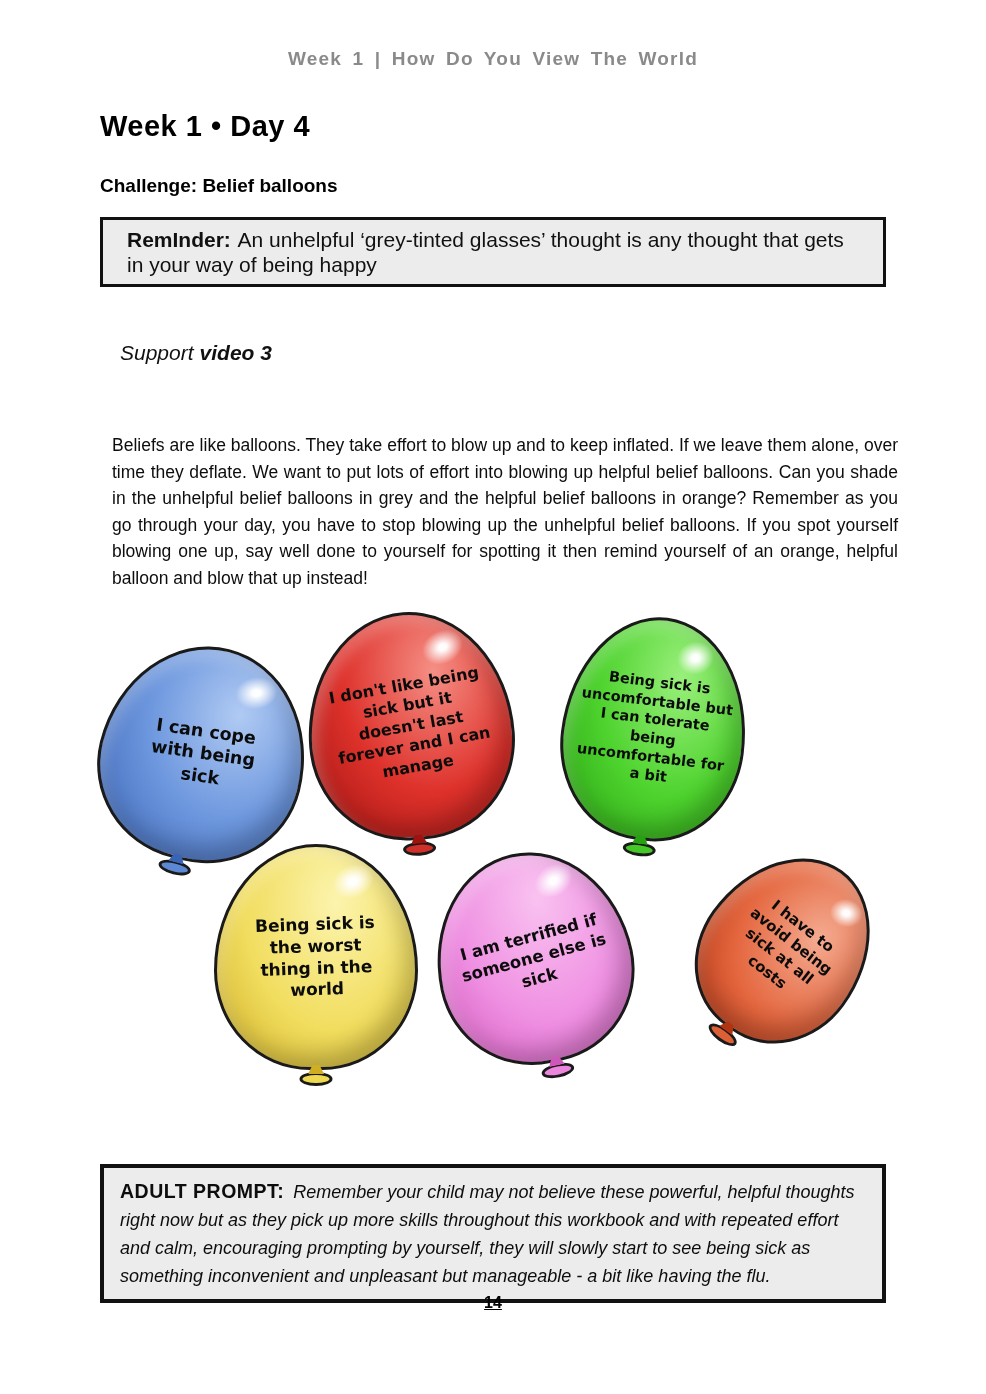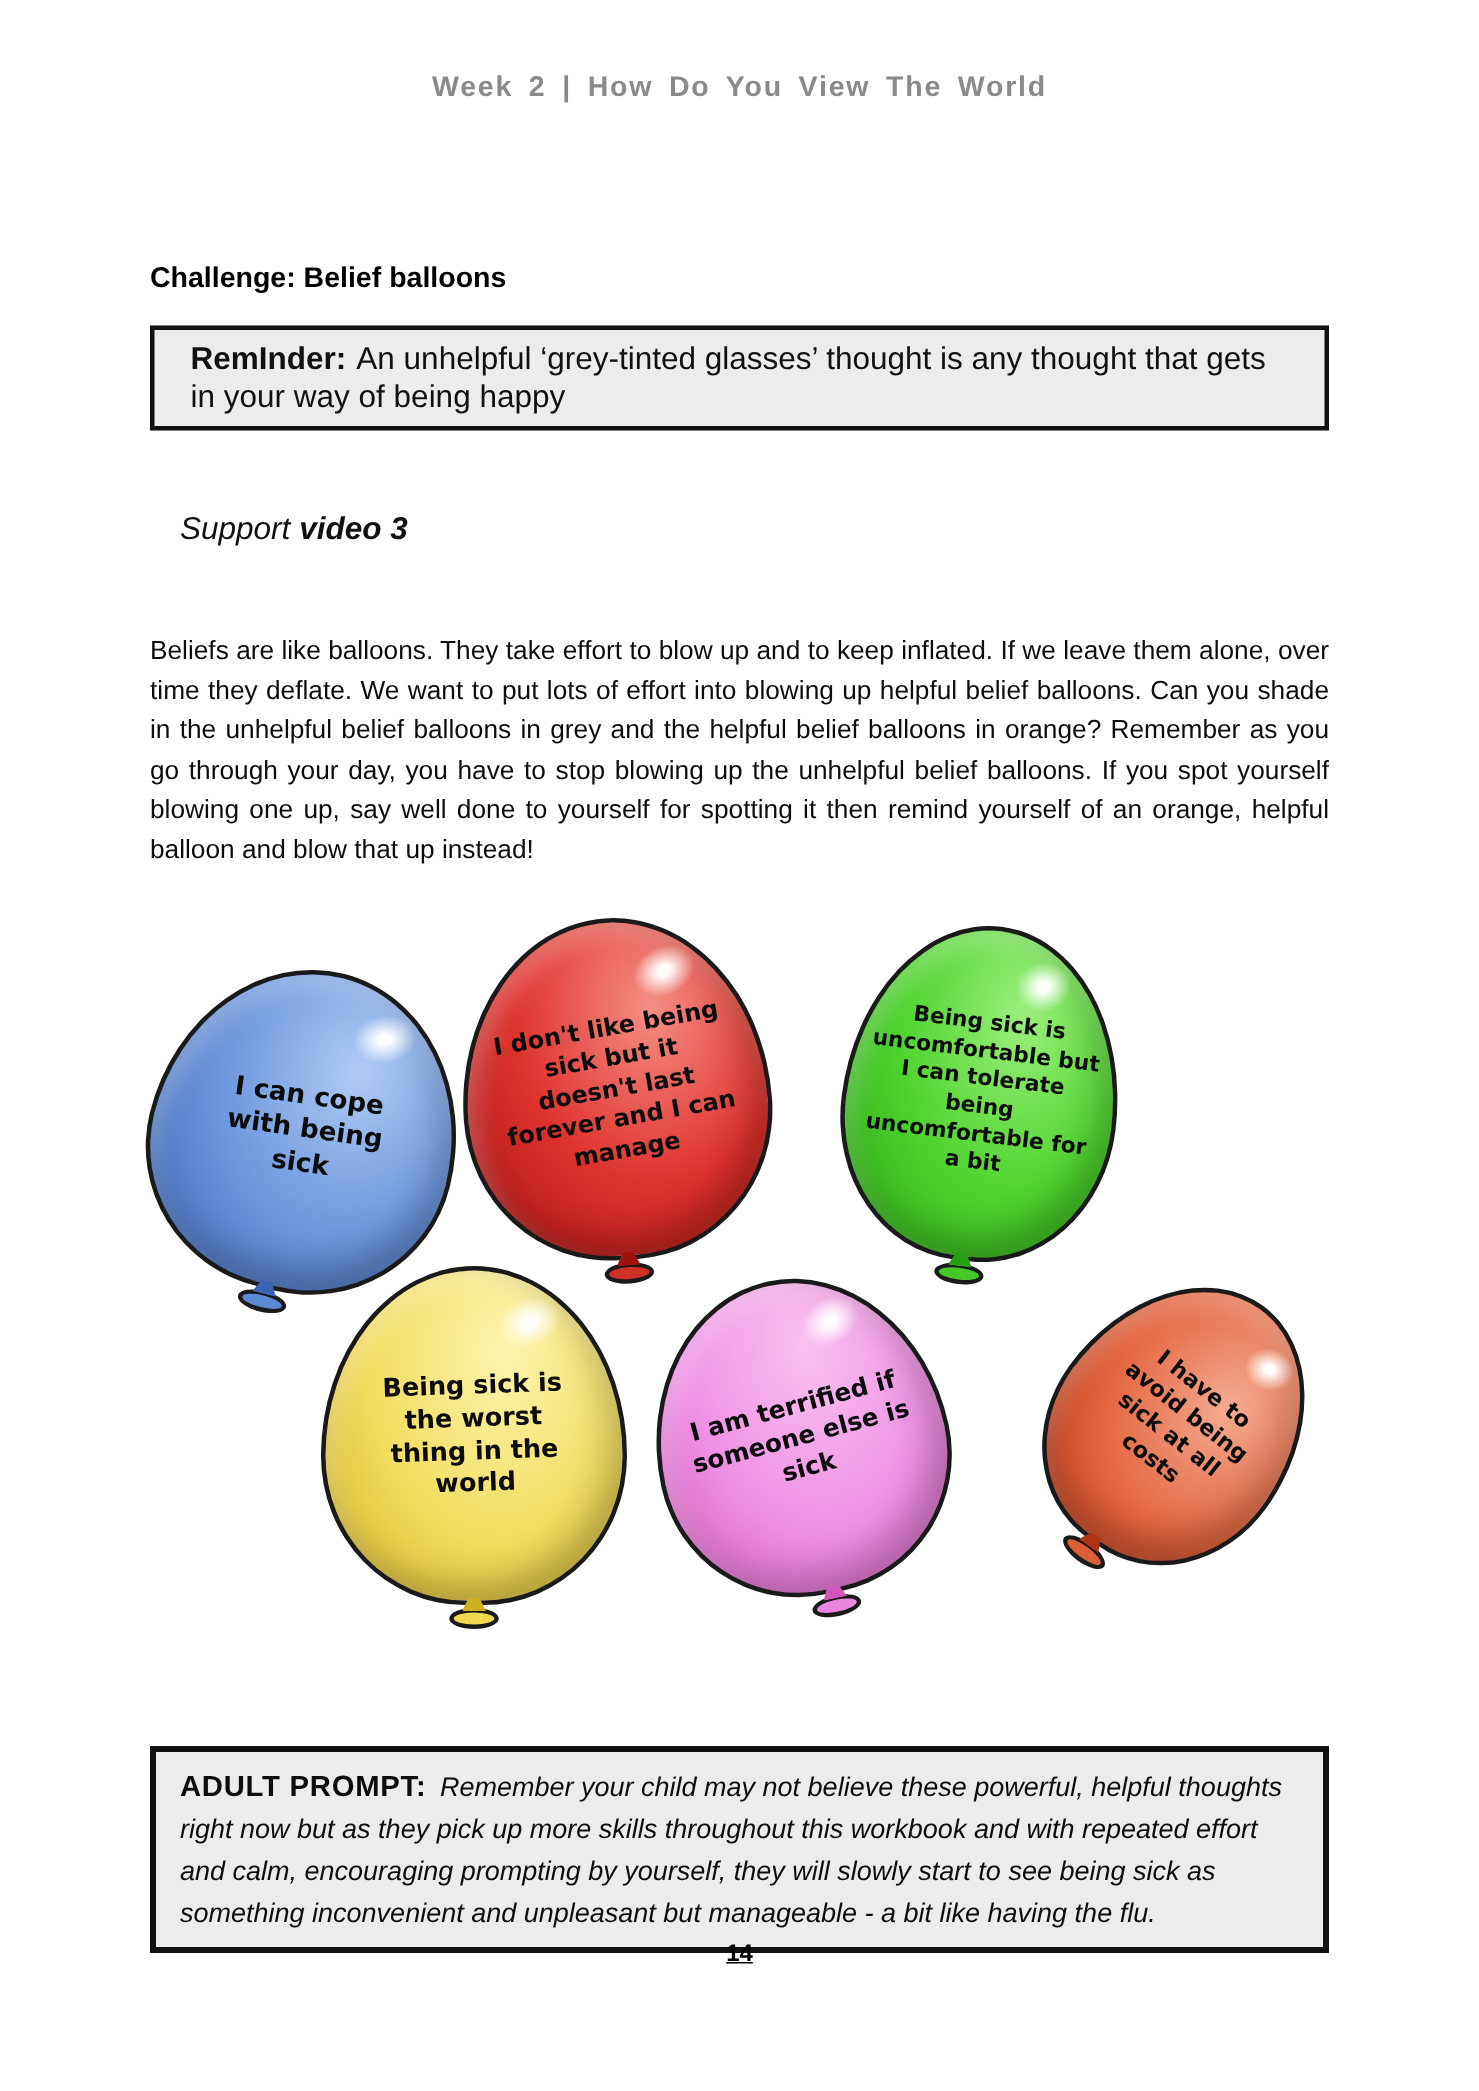--- a/index.html
+++ b/index.html
@@ -43,21 +43,21 @@
     margin-left:-16px;z-index:1;background:#141414;color:#fff;
     height:37px;border-radius:16px 18px 18px 16px;padding:0 24px 0 30px;
     display:flex;align-items:center;
     font-family:"DejaVu Sans",sans-serif;font-weight:bold;font-size:20px;letter-spacing:3px;
   }
   .support-text{margin-left:20px;font-size:21px;color:#111;}
   .support-text .pref{font-style:italic;}
   .support-text .boldpart{font-style:italic;font-weight:bold;margin-left:6px;}
   
   .intro{
-    position:absolute;top:420px;left:100px;width:786px;margin:0;
+    position:absolute;top:420px;left:100px;width:786px;margin:12px;
     font-size:17.5px;line-height:26.5px;text-align:justify;color:#0d0d0d;
   }
   
   .balloons{position:absolute;inset:0;}
   .balloon{position:absolute;transform:rotate(var(--rot,0deg));}
   .b-body{
     position:relative;width:100%;height:100%;box-sizing:border-box;
     border:3px solid #1a1a1a;
     border-radius:50% 50% 47% 47% / 56% 56% 44% 44%;
     box-shadow:inset -10px -12px 22px rgba(0,0,0,0.22), inset 6px 8px 14px rgba(255,255,255,0.25);
@@ -107,22 +107,23 @@
   .page-num{
     position:absolute;top:1294px;left:0;width:100%;
     text-align:center;font-weight:bold;font-size:16px;color:#000;text-decoration:underline;
   }
 </style>
 </head>
 <body>
 
 <div class="page">
 
-  <div class="running-head">Week 2 | How Do You View The World</div>
-
+  <div class="running-head">Week 1 | How Do You View The World</div>
+
+  <h1 class="title">Week 1 • Day 4</h1>
 
   <h2 class="challenge">Challenge: Belief balloons</h2>
 
   <div class="reminder-box">
     <b>RemInder:</b>
     <span>An unhelpful ‘grey-tinted glasses’ thought is any thought that gets in your way of being happy</span>
   </div>
 
   <div class="play-row">
     <div class="support-text">

